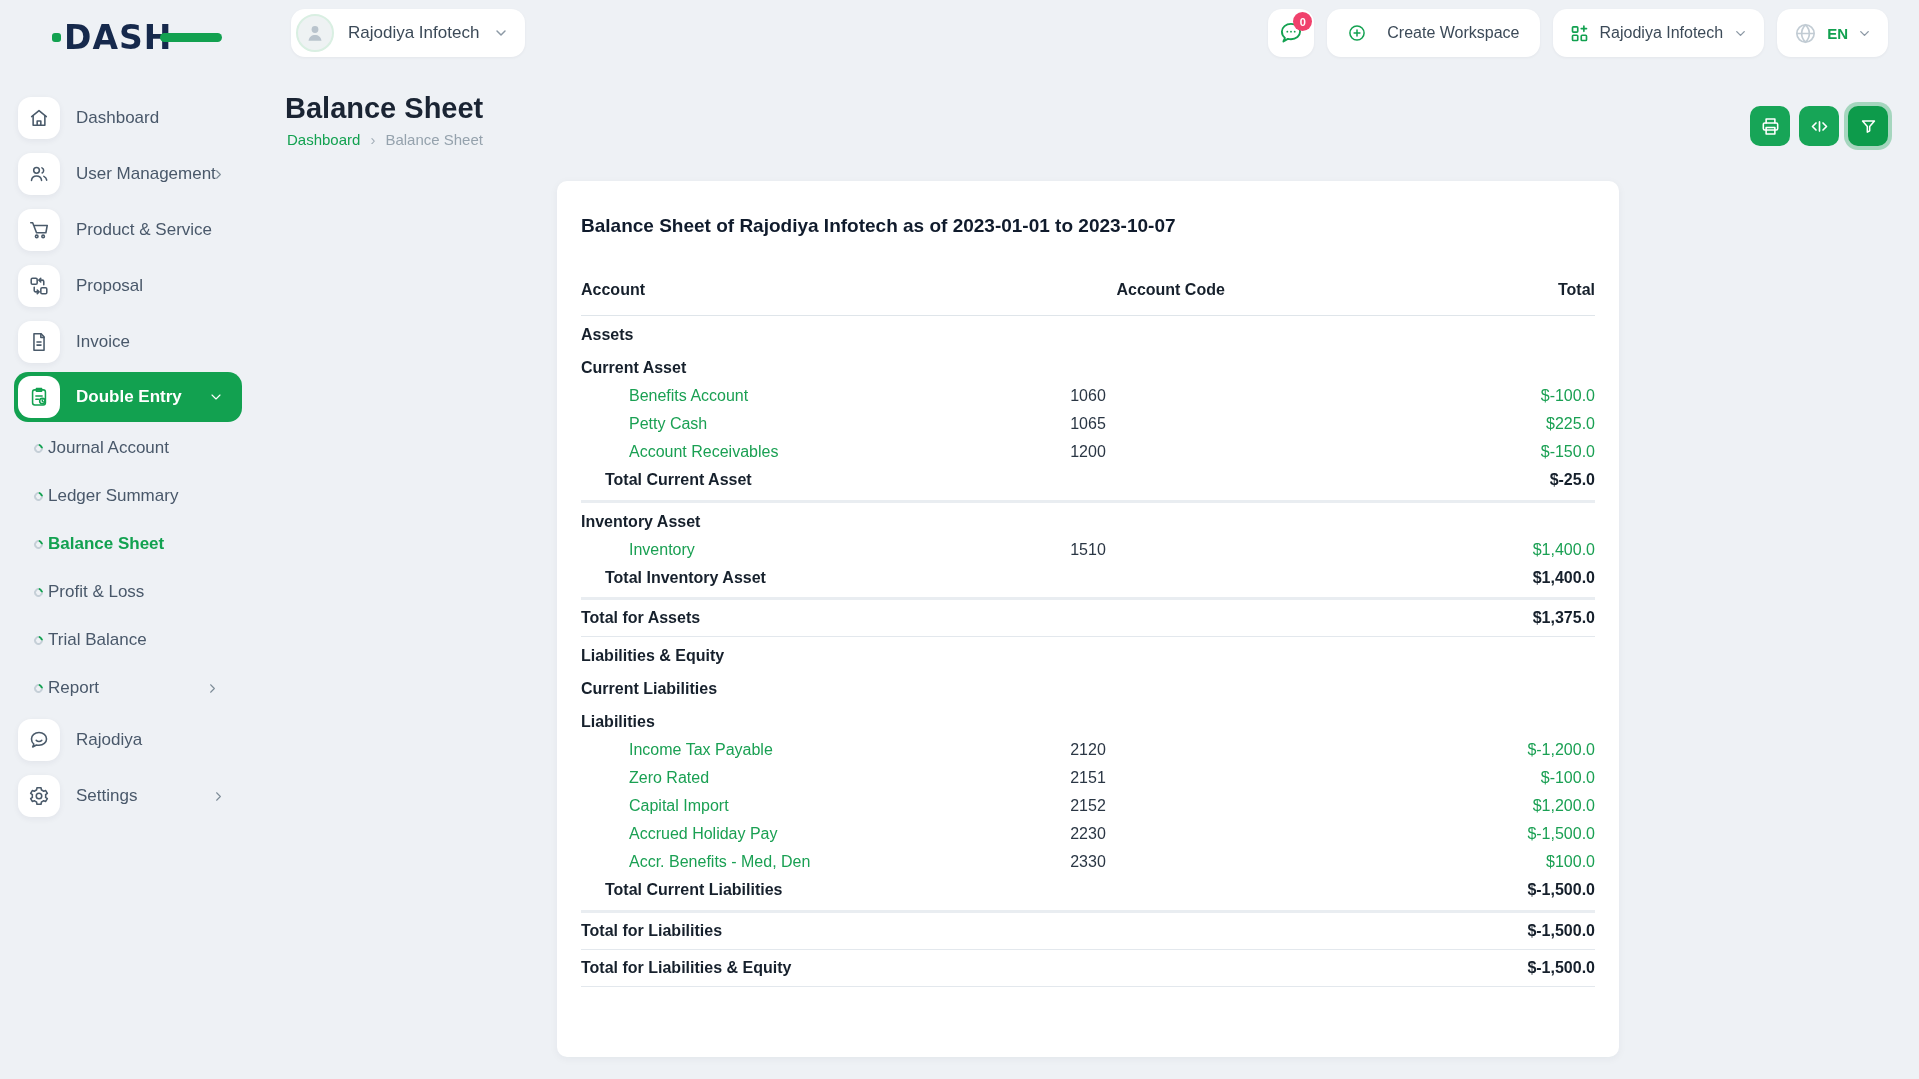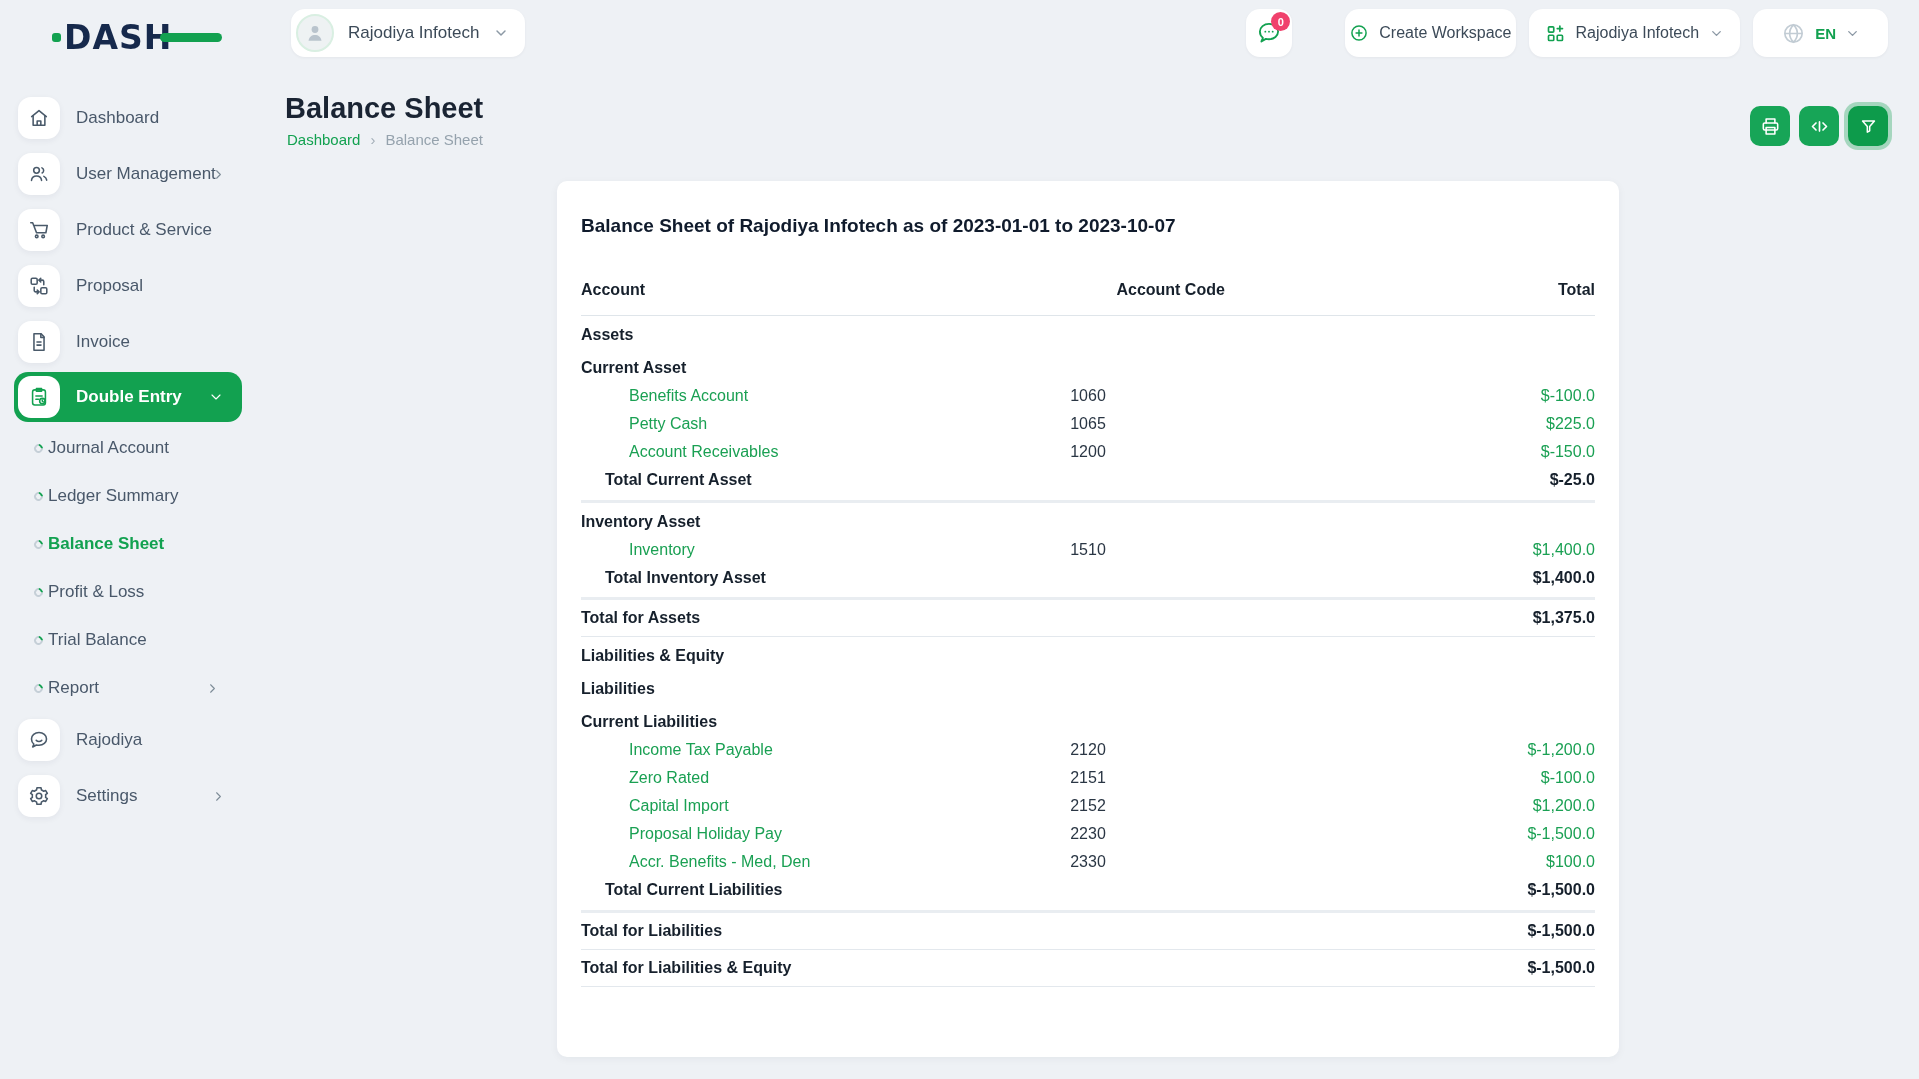--- a/index.html
+++ b/index.html
@@ -26,25 +26,25 @@
   .avatar { width:38px; height:38px; border-radius:50%; background:#eef2f3; border:2px solid #d9efe2; display:flex; align-items:center; justify-content:center; overflow:hidden; }
   .ws-label { font-size:17px; color:#3c4a58; }
   .chev { color:#8c99a5; }
 
   .header-right { position:absolute; right:31px; top:9px; display:flex; gap:13px; align-items:center; }
   .hbtn { background:#fff; border-radius:14px; height:48px; display:flex; align-items:center; justify-content:center;
           box-shadow:0 1px 3px rgba(30,40,60,.05); cursor:pointer; border:none; }
   .msg-btn { width:46px; position:relative; color:#12a150; }
   .badge { position:absolute; top:3px; right:2px; min-width:19px; height:19px; border-radius:10px; background:#f0416c;
            color:#fff; font-size:11px; font-weight:700; display:flex; align-items:center; justify-content:center; padding:0 5px; }
-  .create-btn { padding:0 4px; gap:10px; font-size:16px; color:#3c4a58;margin-left:40px; }
+  .create-btn { padding:0 20px; gap:20px; font-size:16px; color:#3c4a58; }
   .create-btn .plus { color:#12a150; }
   .company-btn { padding:0 16px; gap:10px; font-size:16px; color:#3c4a58; }
   .company-btn .grid { color:#12a150; }
-  .lang-btn { padding:0 28px; gap:9px; }
+  .lang-btn { padding:0 16px; gap:9px; }
   .lang-code { font-size:15px; font-weight:700; color:#12a150; }
   .globe { color:#c2ccd4; }
 
   
   .sidebar { position:absolute; left:0; top:70px; width:252px; bottom:0; padding-top:20px; }
   .nav-item { height:56px; display:flex; align-items:center; position:relative; cursor:pointer; }
   .nav-item .icn { width:42px; height:42px; border-radius:13px; background:#fff; display:flex; align-items:center; justify-content:center;
                    margin-left:18px; box-shadow:0 2px 6px rgba(30,40,60,.06); color:#4a5a6a; }
   .nav-item .lbl { margin-left:16px; font-size:17px; color:#49586a; }
   .nav-item .chevr { position:absolute; right:26px; color:#7d8b97; }
@@ -426,46 +426,46 @@
           <td class="ind-1">Total for Assets</td>
           <td class="code"></td>
           <td class="total">$1,375.0</td>
         </tr>
         <tr class="sec">
           <td class="ind-0">Liabilities &amp; Equity</td>
           <td class="code"></td>
           <td class="total"></td>
         </tr>
         <tr class="sec">
+          <td class="ind-2">Current Liabilities</td>
+          <td class="code"></td>
+          <td class="total"></td>
+        </tr>
+        <tr class="sec">
           <td class="ind-1">Liabilities</td>
-          <td class="code"></td>
-          <td class="total"></td>
-        </tr>
-        <tr class="sec">
-          <td class="ind-2">Current Liabilities</td>
           <td class="code"></td>
           <td class="total"></td>
         </tr>
         <tr class="acc">
           <td class="ind-3"><span class="acc-link">Income Tax Payable</span></td>
           <td class="code">2120</td>
           <td class="total green">$-1,200.0</td>
         </tr>
         <tr class="acc">
           <td class="ind-3"><span class="acc-link">Zero Rated</span></td>
           <td class="code">2151</td>
           <td class="total green">$-100.0</td>
         </tr>
         <tr class="acc">
           <td class="ind-3"><span class="acc-link">Capital Import</span></td>
           <td class="code">2152</td>
           <td class="total green">$1,200.0</td>
         </tr>
         <tr class="acc">
-          <td class="ind-3"><span class="acc-link">Proposal Holiday Pay</span></td>
+          <td class="ind-3"><span class="acc-link">Accrued Holiday Pay</span></td>
           <td class="code">2230</td>
           <td class="total green">$-1,500.0</td>
         </tr>
         <tr class="acc">
           <td class="ind-3"><span class="acc-link">Accr. Benefits - Med, Den</span></td>
           <td class="code">2330</td>
           <td class="total green">$100.0</td>
         </tr>
         <tr class="sub">
           <td class="ind-2">Total Current Liabilities</td>

